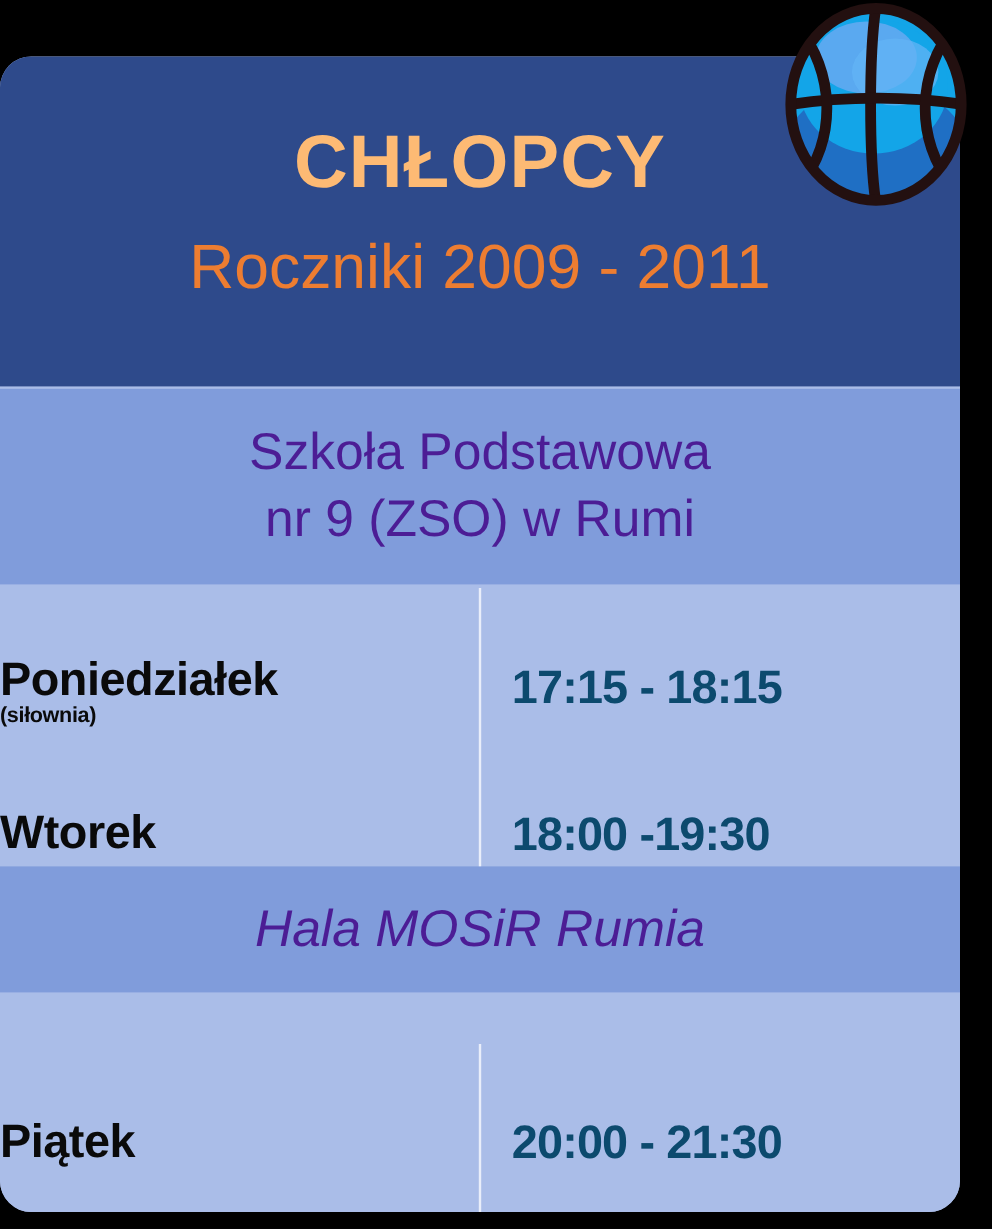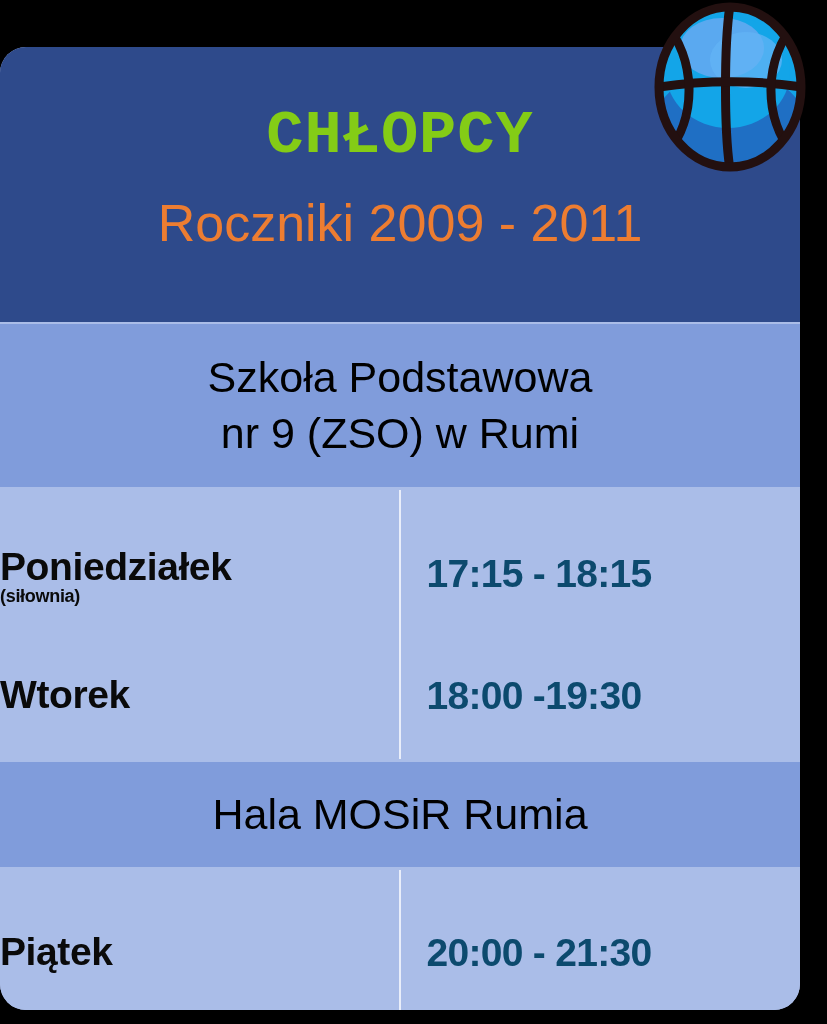--- a/index.html
+++ b/index.html
@@ -46,22 +46,22 @@
     height: 275px;
     background: #2e4a8b;
     box-sizing: border-box;
     display: flex;
     flex-direction: column;
     align-items: center;
     justify-content: flex-start;
     padding-top: 58px;
   }
   .title-main {
-    color: #84cc16;
-    font-family: Liberation Mono, monospace;
+    color: #fdba74;
+    font-family: Liberation Sans, sans-serif;
     font-size: 62px;
     font-weight: bold;
     letter-spacing: 1px;
     line-height: 1;
     margin: 0;
     white-space: nowrap;
   }
   .title-sub {
     color: #ed7d31;
     font-family: "Liberation Sans", sans-serif;
@@ -82,25 +82,26 @@
     display: flex;
     align-items: center;
     justify-content: center;
     box-sizing: border-box;
   }
   .venue-band.band-1 {
     top: 277px;
     height: 163px;
   }
   .venue-band.band-2 {
-    top: 715px;
+    top: 675px;
     height: 105px;
+    font-style: italic;
   }
   .venue-text {
-    color: #000000;
+    color: #4c1d95;
     font-family: "Liberation Sans", sans-serif;
     font-size: 43px;
     font-weight: normal;
     line-height: 1.28;
     text-align: center;
     white-space: pre-line;
   }
 
   
   .sched {

